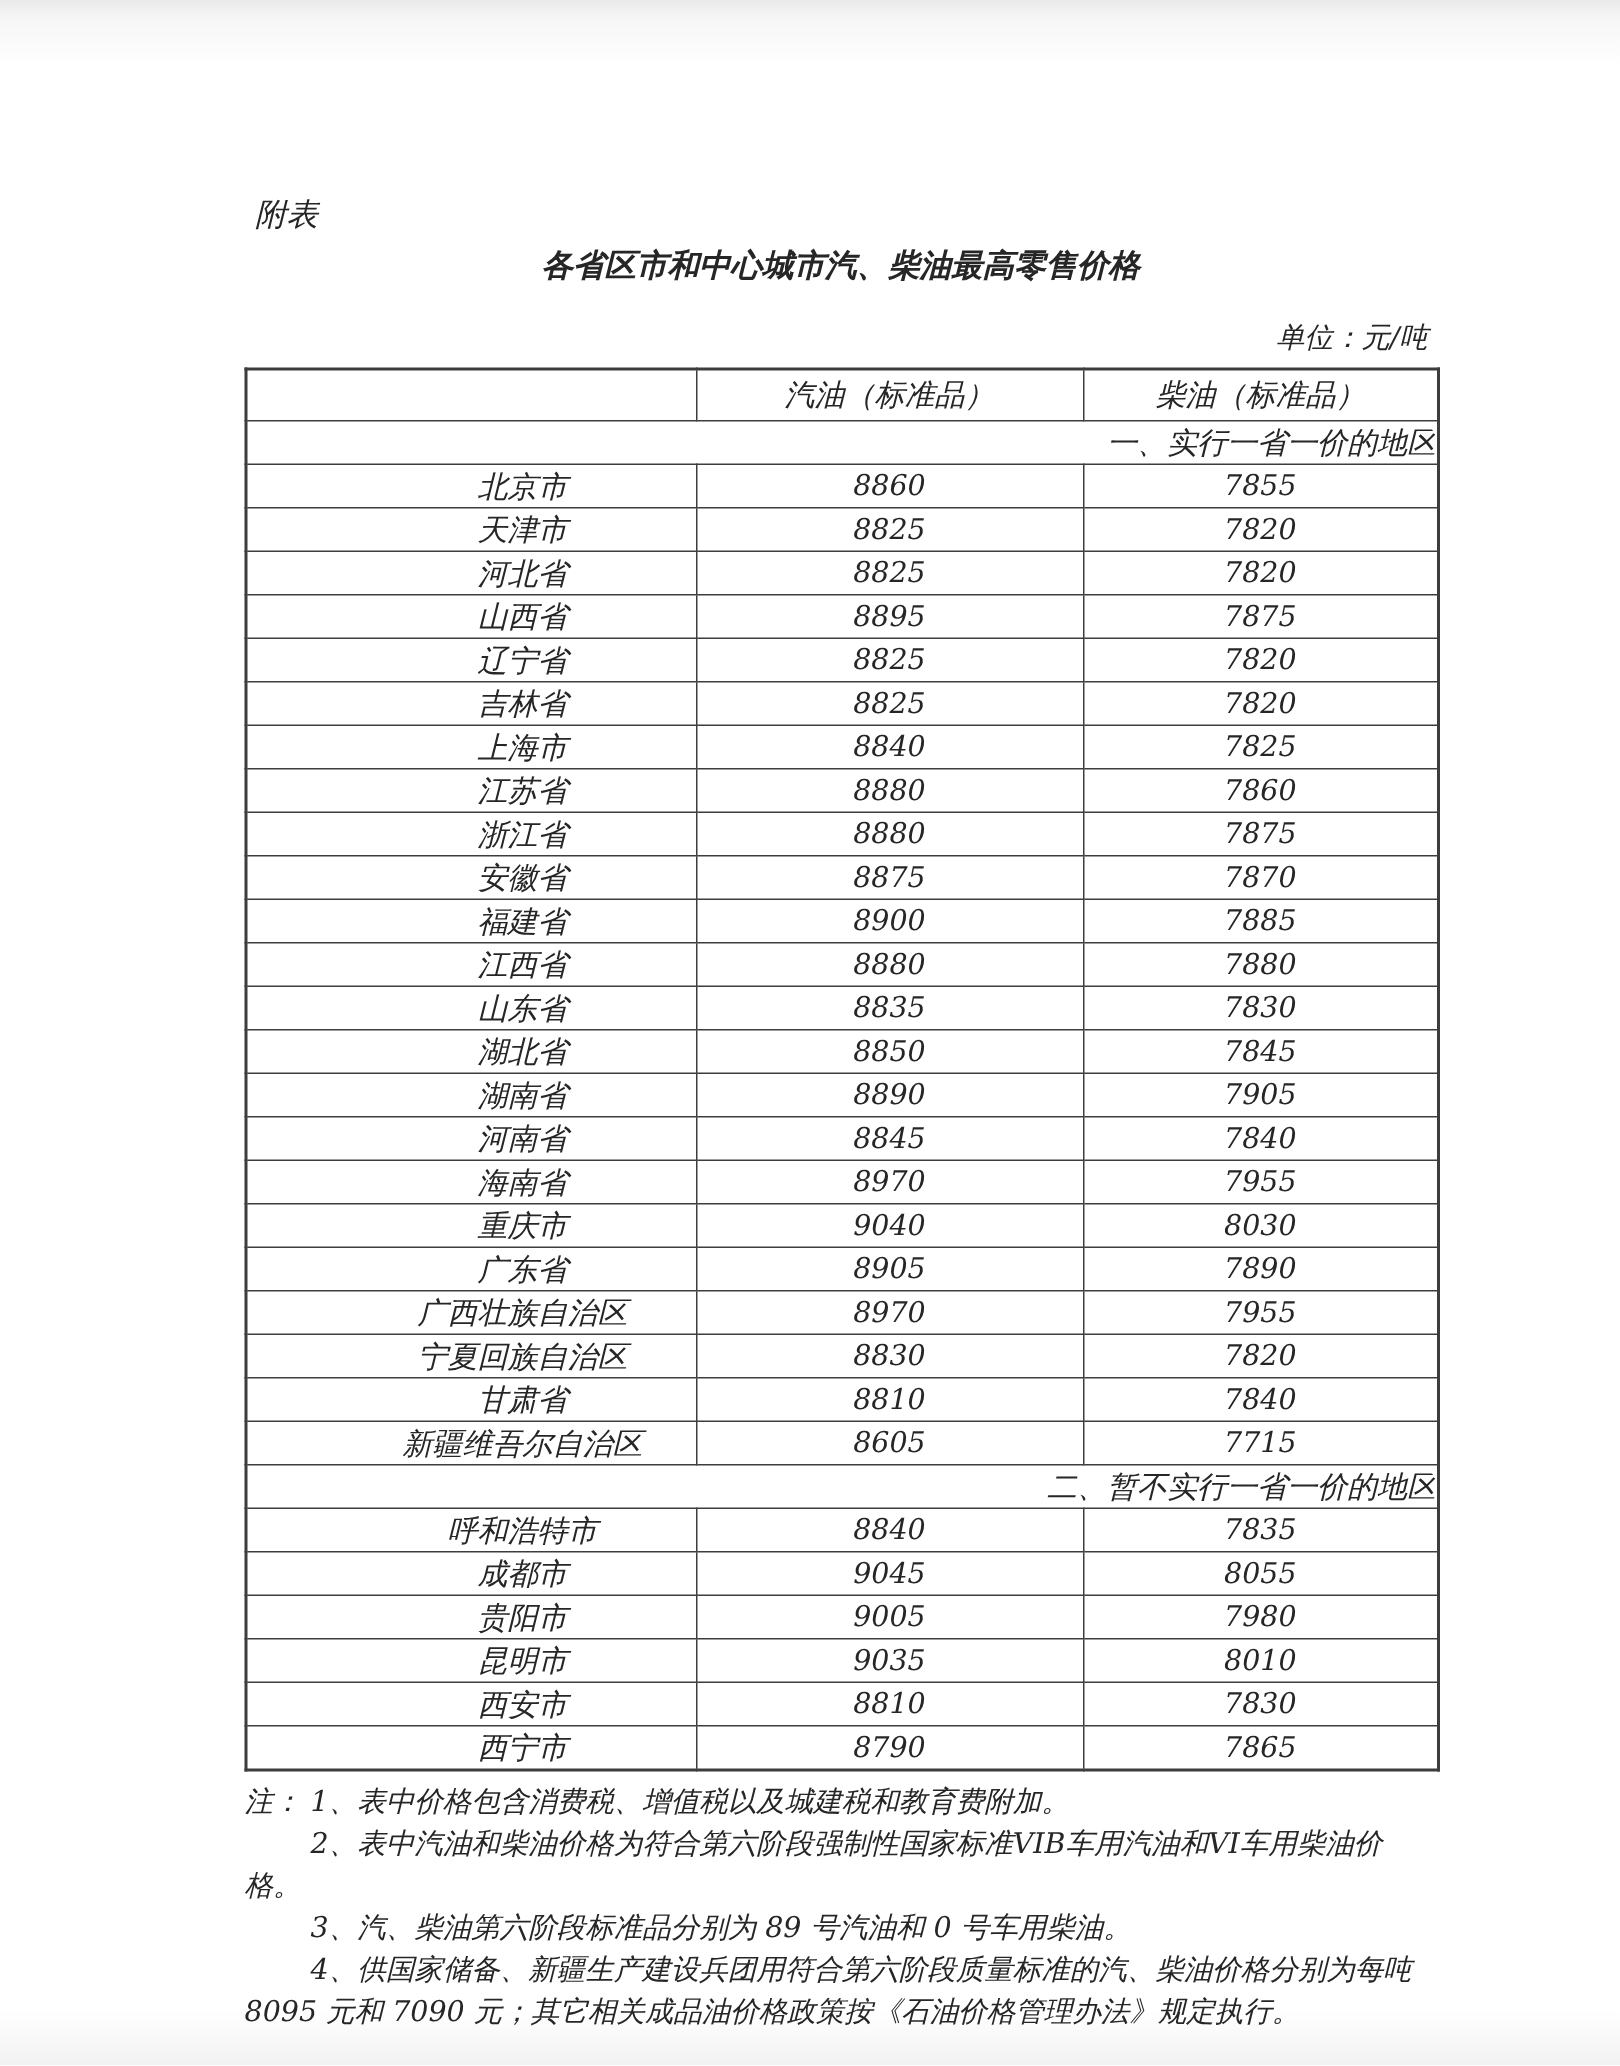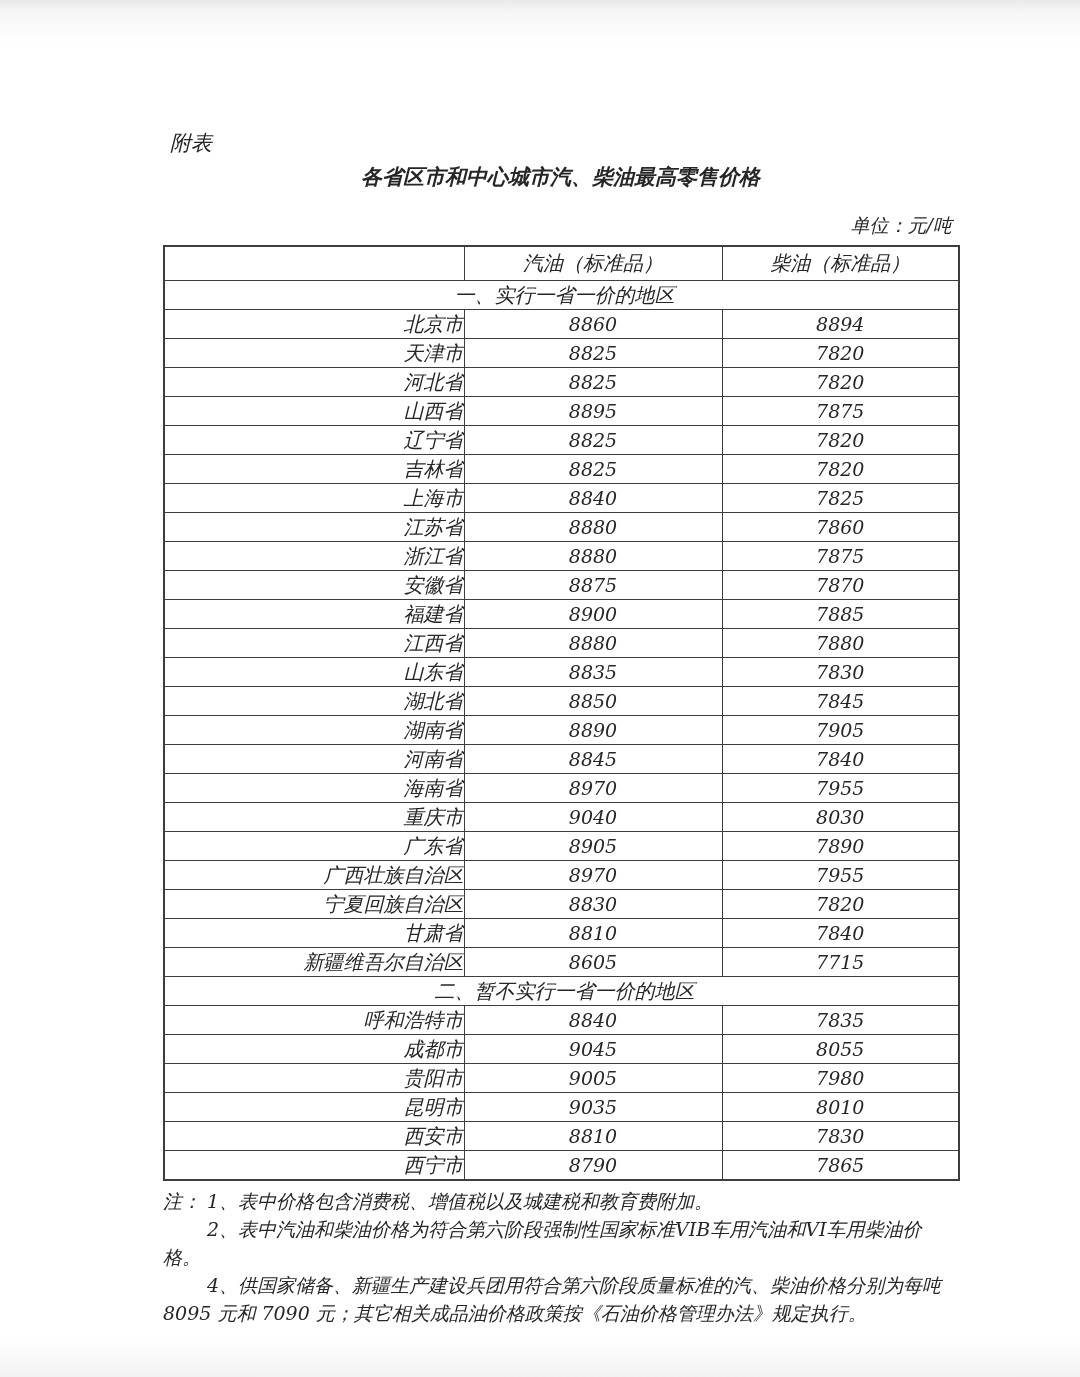--- a/index.html
+++ b/index.html
@@ -24,23 +24,23 @@
     border:2px solid #3d3d3d;
   }
   .price-table th, .price-table td {
     border:1px solid #3d3d3d; padding:0; overflow:hidden; white-space:nowrap;
   }
   .price-table col.c1 { width:300px; }
   .price-table col.c2 { width:258px; }
   .price-table col.c3 { width:237px; }
   .price-table thead th { height:33px; font-size:20px; font-weight:normal; text-align:center; }
   .price-table td { height:28px; line-height:28px; font-size:20px; }
-  td.region { text-align:right; padding-left:68px; }
+  td.region { text-align:center; padding-left:68px; }
   td.num { text-align:center; font-size:19px; }
-  tr.section td { text-align:center; padding-left:6px;border-radius:14px; }
+  tr.section td { text-align:right; padding-left:6px;border-radius:14px; }
   .notes { margin-top:6px; font-size:19px; line-height:28px; width:800px; }
   .note-line { white-space:nowrap; }
   .note-line.first { display:flex; }
   .note-label { width:44px; flex:0 0 44px; }
   .note-line.indent { padding-left:44px; }
 </style>
 </head>
 <body>
 
 <div class="page">
@@ -67,21 +67,21 @@
         </tr>
       </thead>
       <tbody>
         <tr class="section">
           <td colspan="3">一、实行一省一价的地区</td>
         </tr>
 
         <tr>
           <td class="region">北京市</td>
           <td class="num">8860</td>
-          <td class="num">8894</td>
+          <td class="num">7855</td>
         </tr>
         <tr>
           <td class="region">天津市</td>
           <td class="num">8825</td>
           <td class="num">7820</td>
         </tr>
         <tr>
           <td class="region">河北省</td>
           <td class="num">8825</td>
           <td class="num">7820</td>
@@ -224,18 +224,19 @@
       </tbody>
     </table>
 
     <div class="notes">
       <div class="note-line first">
         <span class="note-label">注：</span>
         <span>1、表中价格包含消费税、增值税以及城建税和教育费附加。</span>
       </div>
       <div class="note-line indent">2、表中汽油和柴油价格为符合第六阶段强制性国家标准VIB车用汽油和VI车用柴油价</div>
       <div class="note-line">格。</div>
+      <div class="note-line indent">3、汽、柴油第六阶段标准品分别为 89 号汽油和 0 号车用柴油。</div>
       <div class="note-line indent">4、供国家储备、新疆生产建设兵团用符合第六阶段质量标准的汽、柴油价格分别为每吨</div>
       <div class="note-line">8095 元和 7090 元；其它相关成品油价格政策按《石油价格管理办法》规定执行。</div>
     </div>
 
   </div>
 </div>
 
 </body></html>

